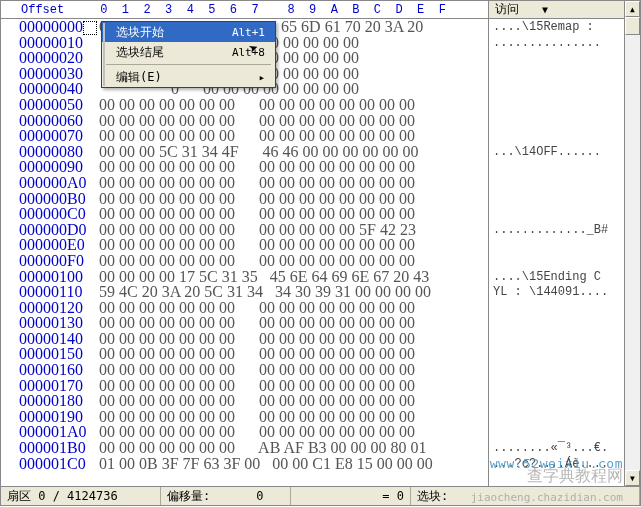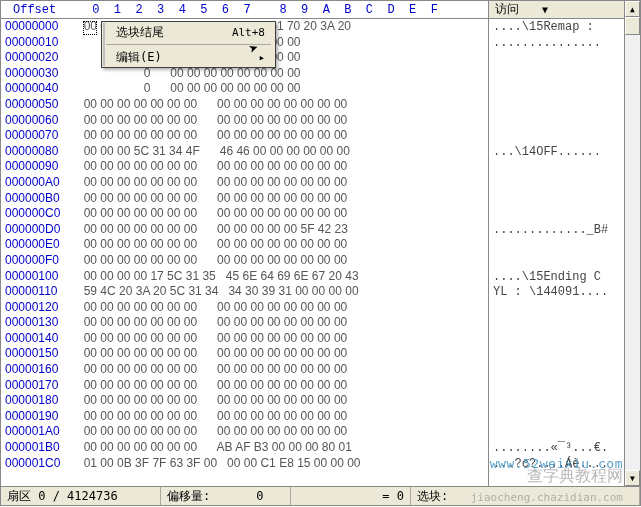--- a/index.html
+++ b/index.html
@@ -51,29 +51,29 @@
   padding-top: 1px;
 }
 .hex-header {
   height: 18px;
   border-bottom: 1px solid #888;
   font-family: "Courier New", monospace;
   font-size: 12px;
   color: #0000cc;
   display: flex;
   align-items: center;
-  padding-left: 12px;
+  padding-left: 20px;
   white-space: pre;
 }
 .hex-body {
-  font-family: Liberation Sans, sans-serif;
-  font-size: 12px;
+  font-family: Liberation Serif, serif;
+  font-size: 16px;
   line-height: 15.6px;
   color: #555;
-  padding-left: 4px;
+  padding-left: 18px;
   white-space: pre;
 }
 .hex-row { display: flex; }
 .offset-col { color: #0000cc; width: 72px; display: inline-block; }
 .byte-group { letter-spacing: 0; }
 .sel-box {
   position: absolute;
   border: 1px dotted #000;
   width: 14px;
   height: 14px;
@@ -209,20 +209,24 @@
 
 <div class="main-area">
 
   <div class="hex-panel">
     <div class="hex-header">Offset     0  1  2  3  4  5  6  7    8  9  A  B  C  D  E  F </div>
     <div class="hex-body"><div class="hex-row"><span class="offset-col">00000000</span><span class="byte-group">  00 00 00 11 5C 31 35      52 65 6D 61 70 20 3A 20 </span></div><div class="hex-row"><span class="offset-col">00000010</span><span class="byte-group">                    6      00 00 00 00 00 00 00 00 </span></div><div class="hex-row"><span class="offset-col">00000020</span><span class="byte-group">                    0      00 00 00 00 00 00 00 00 </span></div><div class="hex-row"><span class="offset-col">00000030</span><span class="byte-group">                    0      00 00 00 00 00 00 00 00 </span></div><div class="hex-row"><span class="offset-col">00000040</span><span class="byte-group">                    0      00 00 00 00 00 00 00 00 </span></div><div class="hex-row"><span class="offset-col">00000050</span><span class="byte-group">  00 00 00 00 00 00 00      00 00 00 00 00 00 00 00 </span></div><div class="hex-row"><span class="offset-col">00000060</span><span class="byte-group">  00 00 00 00 00 00 00      00 00 00 00 00 00 00 00 </span></div><div class="hex-row"><span class="offset-col">00000070</span><span class="byte-group">  00 00 00 00 00 00 00      00 00 00 00 00 00 00 00 </span></div><div class="hex-row"><span class="offset-col">00000080</span><span class="byte-group">  00 00 00 5C 31 34 4F      46 46 00 00 00 00 00 00 </span></div><div class="hex-row"><span class="offset-col">00000090</span><span class="byte-group">  00 00 00 00 00 00 00      00 00 00 00 00 00 00 00 </span></div><div class="hex-row"><span class="offset-col">000000A0</span><span class="byte-group">  00 00 00 00 00 00 00      00 00 00 00 00 00 00 00 </span></div><div class="hex-row"><span class="offset-col">000000B0</span><span class="byte-group">  00 00 00 00 00 00 00      00 00 00 00 00 00 00 00 </span></div><div class="hex-row"><span class="offset-col">000000C0</span><span class="byte-group">  00 00 00 00 00 00 00      00 00 00 00 00 00 00 00 </span></div><div class="hex-row"><span class="offset-col">000000D0</span><span class="byte-group">  00 00 00 00 00 00 00      00 00 00 00 00 5F 42 23 </span></div><div class="hex-row"><span class="offset-col">000000E0</span><span class="byte-group">  00 00 00 00 00 00 00      00 00 00 00 00 00 00 00 </span></div><div class="hex-row"><span class="offset-col">000000F0</span><span class="byte-group">  00 00 00 00 00 00 00      00 00 00 00 00 00 00 00 </span></div><div class="hex-row"><span class="offset-col">00000100</span><span class="byte-group">  00 00 00 00 17 5C 31 35   45 6E 64 69 6E 67 20 43 </span></div><div class="hex-row"><span class="offset-col">00000110</span><span class="byte-group">  59 4C 20 3A 20 5C 31 34   34 30 39 31 00 00 00 00 </span></div><div class="hex-row"><span class="offset-col">00000120</span><span class="byte-group">  00 00 00 00 00 00 00      00 00 00 00 00 00 00 00 </span></div><div class="hex-row"><span class="offset-col">00000130</span><span class="byte-group">  00 00 00 00 00 00 00      00 00 00 00 00 00 00 00 </span></div><div class="hex-row"><span class="offset-col">00000140</span><span class="byte-group">  00 00 00 00 00 00 00      00 00 00 00 00 00 00 00 </span></div><div class="hex-row"><span class="offset-col">00000150</span><span class="byte-group">  00 00 00 00 00 00 00      00 00 00 00 00 00 00 00 </span></div><div class="hex-row"><span class="offset-col">00000160</span><span class="byte-group">  00 00 00 00 00 00 00      00 00 00 00 00 00 00 00 </span></div><div class="hex-row"><span class="offset-col">00000170</span><span class="byte-group">  00 00 00 00 00 00 00      00 00 00 00 00 00 00 00 </span></div><div class="hex-row"><span class="offset-col">00000180</span><span class="byte-group">  00 00 00 00 00 00 00      00 00 00 00 00 00 00 00 </span></div><div class="hex-row"><span class="offset-col">00000190</span><span class="byte-group">  00 00 00 00 00 00 00      00 00 00 00 00 00 00 00 </span></div><div class="hex-row"><span class="offset-col">000001A0</span><span class="byte-group">  00 00 00 00 00 00 00      00 00 00 00 00 00 00 00 </span></div><div class="hex-row"><span class="offset-col">000001B0</span><span class="byte-group">  00 00 00 00 00 00 00      AB AF B3 00 00 00 80 01 </span></div><div class="hex-row"><span class="offset-col">000001C0</span><span class="byte-group">  01 00 0B 3F 7F 63 3F 00   00 00 C1 E8 15 00 00 00 </span></div></div>
     <div class="sel-box"></div>
 
     <div class="context-menu">
       <div class="strip"></div>
+      <div class="menu-item highlight">
+        <span>选块开始</span>
+        <span class="shortcut">Alt+1</span>
+      </div>
       <div class="menu-item">
         <span>选块结尾</span>
         <span class="shortcut">Alt+8</span>
       </div>
       <div class="menu-sep"></div>
       <div class="menu-item">
         <span>编辑(E)</span>
         <span class="shortcut">▸</span>
       </div>
     </div>

